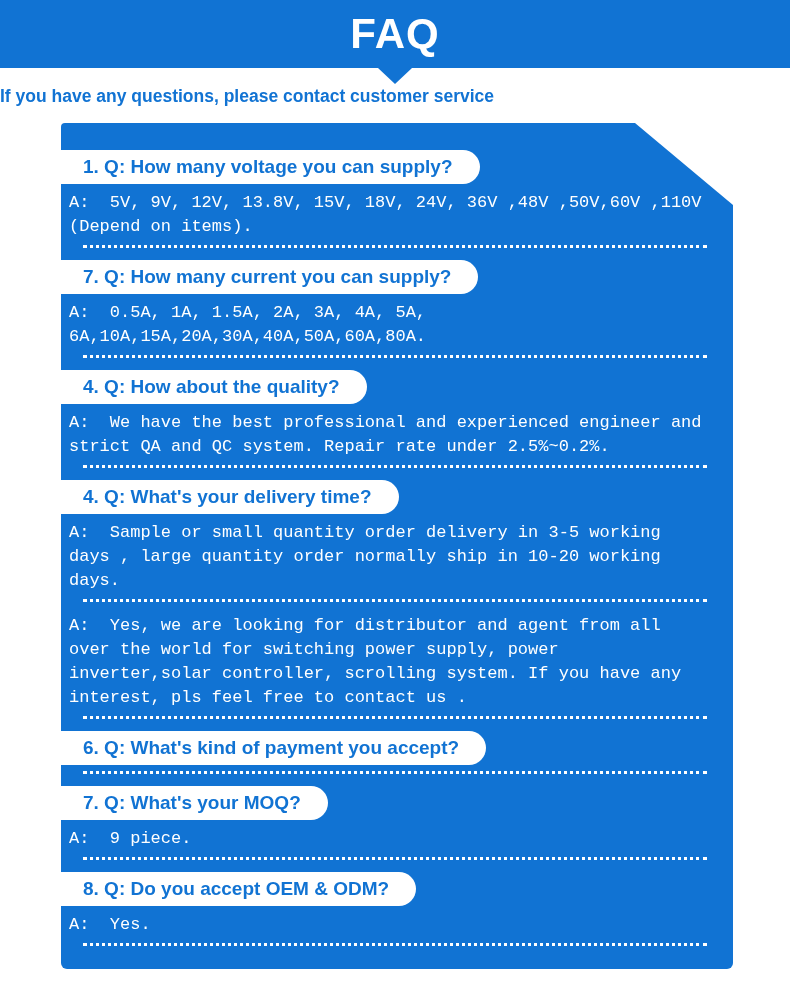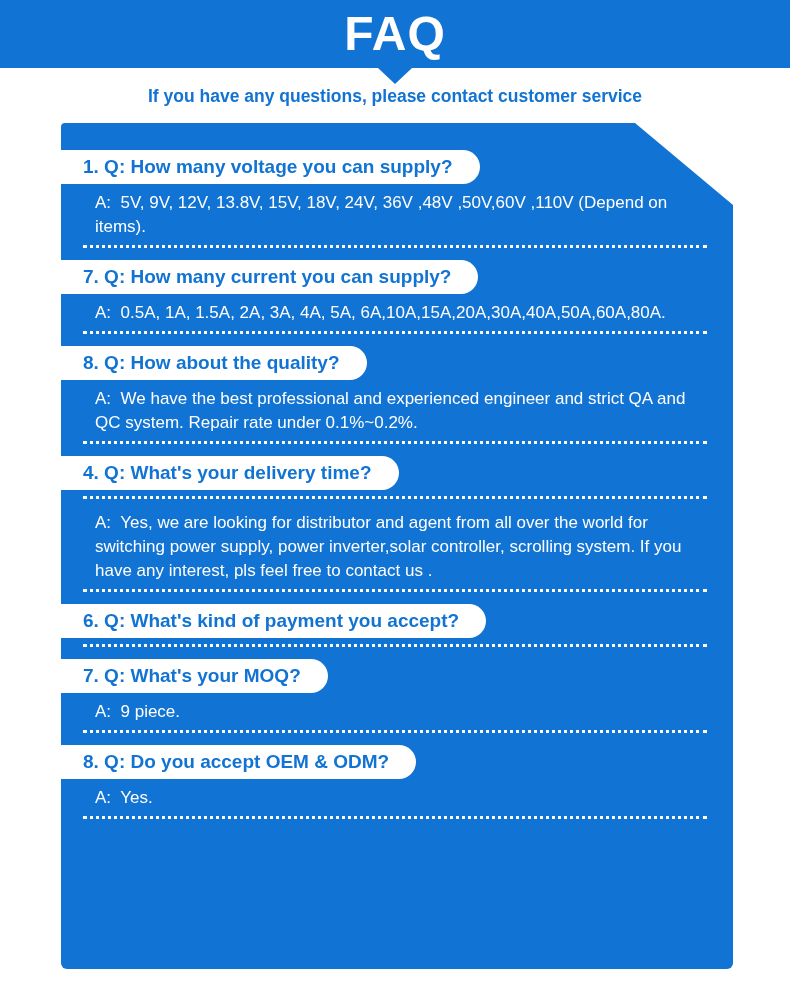--- a/index.html
+++ b/index.html
@@ -19,38 +19,38 @@
     position: absolute;
     left: 0; top: 0;
     width: 790px; height: 68px;
     background: #1173d3;
     display: flex;
     align-items: center;
     justify-content: center;
   }
   .header-title {
     color: #ffffff;
-    font-size: 48px;
+    font-size: 42px;
     font-weight: 700;
     letter-spacing: 1px;
     line-height: 1;
   }
   .header-pointer {
     position: absolute;
     left: 378px; top: 68px;
     width: 0; height: 0;
     border-left: 17px solid transparent;
     border-right: 17px solid transparent;
     border-top: 16px solid #1173d3;
   }
   .subtitle {
     position: absolute;
     left: 0; top: 86px;
     width: 790px;
-    text-align: center;
+    text-align: left;
     color: #1173d3;
     font-size: 17.5px;
     font-weight: 700;
   }
 
   
   .faq-panel {
     position: absolute;
     left: 61px; top: 123px;
     width: 672px; height: 846px;
@@ -69,26 +69,27 @@
     line-height: 34px;
     border-radius: 0 17px 17px 0;
     padding: 0 27px 12px 22px;
     color: #1173d3;
     font-size: 19px;
     font-weight: 700;
     white-space: nowrap;
   }
 
   .answer {
-    margin: 7px 30px 0 12px;
-    padding-left: 22px;
+    margin: 7px 30px 0 0;
+    padding-left: 8px;
     color: #ffffff;
     font-size: 17px;
     line-height: 24px;
     white-space: pre-wrap;
+    font-family: Liberation Mono, monospace;
   }
 
   .dotted {
     border-bottom: 3px dotted #ffffff;
     margin: 6px 26px 0 22px;
     height: 0;
   }
 </style>
 </head>
 <body>
@@ -114,30 +115,31 @@
     <section class="qa">
       <div class="q-pill">
         <span>7. Q: How many current you can supply?</span>
       </div>
       <div class="answer">A:  0.5A, 1A, 1.5A, 2A, 3A, 4A, 5A, 6A,10A,15A,20A,30A,40A,50A,60A,80A.</div>
       <div class="dotted"></div>
     </section>
 
     <section class="qa">
       <div class="q-pill">
-        <span>8. Q: How about the quality?</span>
+        <span>4. Q: How about the quality?</span>
       </div>
-      <div class="answer">A:  We have the best professional and experienced engineer and strict QA and QC system. Repair rate under 0.1%~0.2%.</div>
+      <div class="answer">A:  We have the best professional and experienced engineer and strict QA and QC system. Repair rate under 2.5%~0.2%.</div>
       <div class="dotted"></div>
     </section>
 
     <section class="qa">
       <div class="q-pill">
         <span>4. Q: What's your delivery time?</span>
       </div>
+      <div class="answer">A:  Sample or small quantity order delivery in 3-5 working days , large quantity order normally ship in 10-20 working days.</div>
       <div class="dotted"></div>
     </section>
 
     <section class="qa">
       <div class="answer">A:  Yes, we are looking for distributor and agent from all over the world for switching power supply, power inverter,solar controller, scrolling system. If you have any interest, pls feel free to contact us .</div>
       <div class="dotted"></div>
     </section>
 
     <section class="qa">
       <div class="q-pill">

